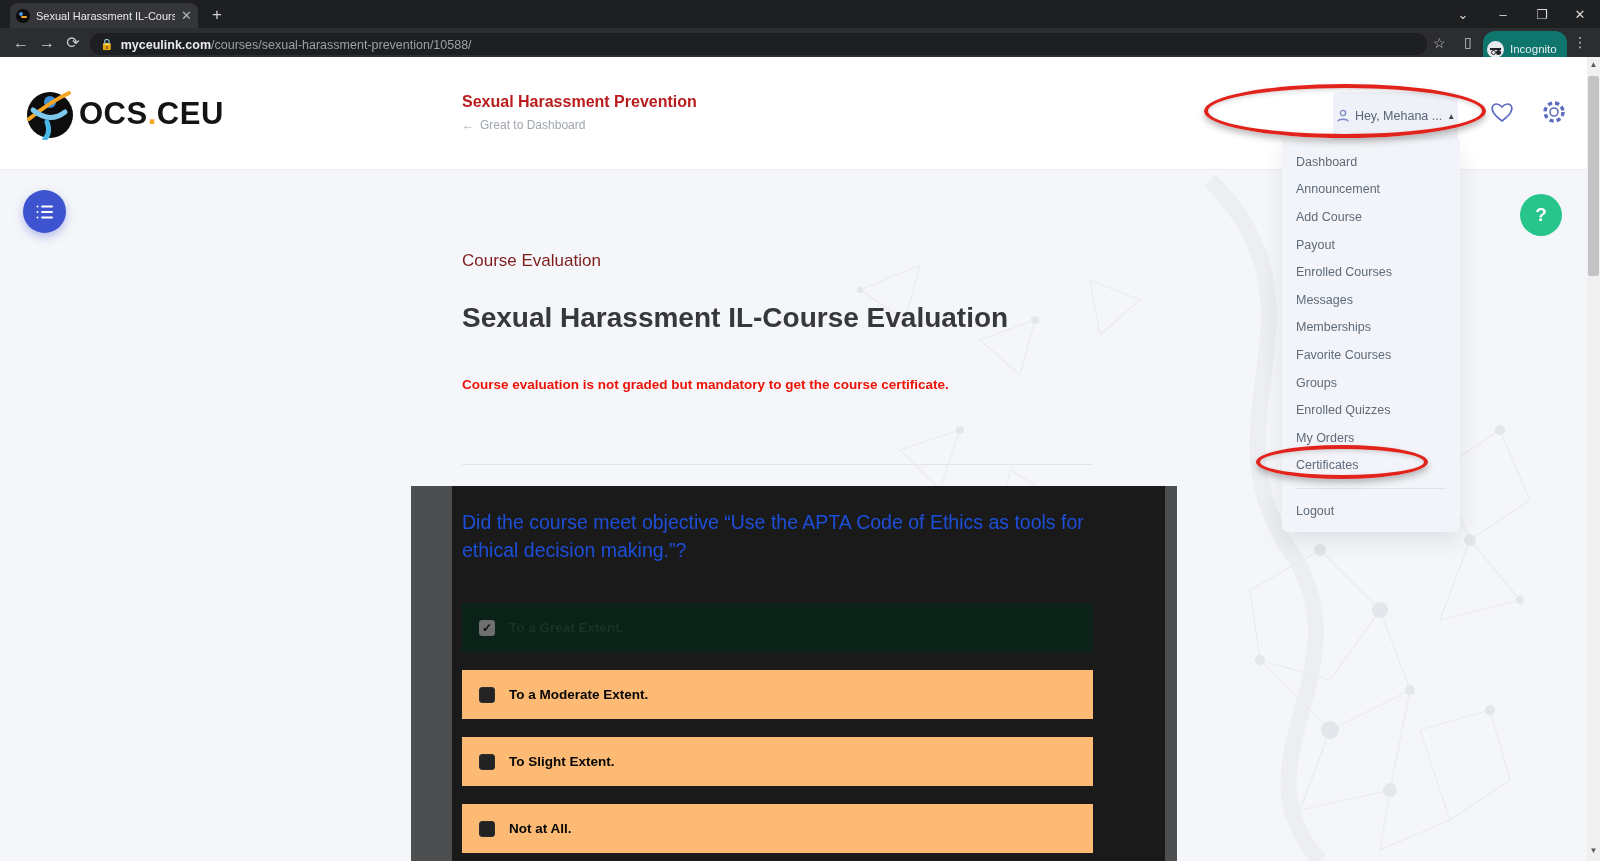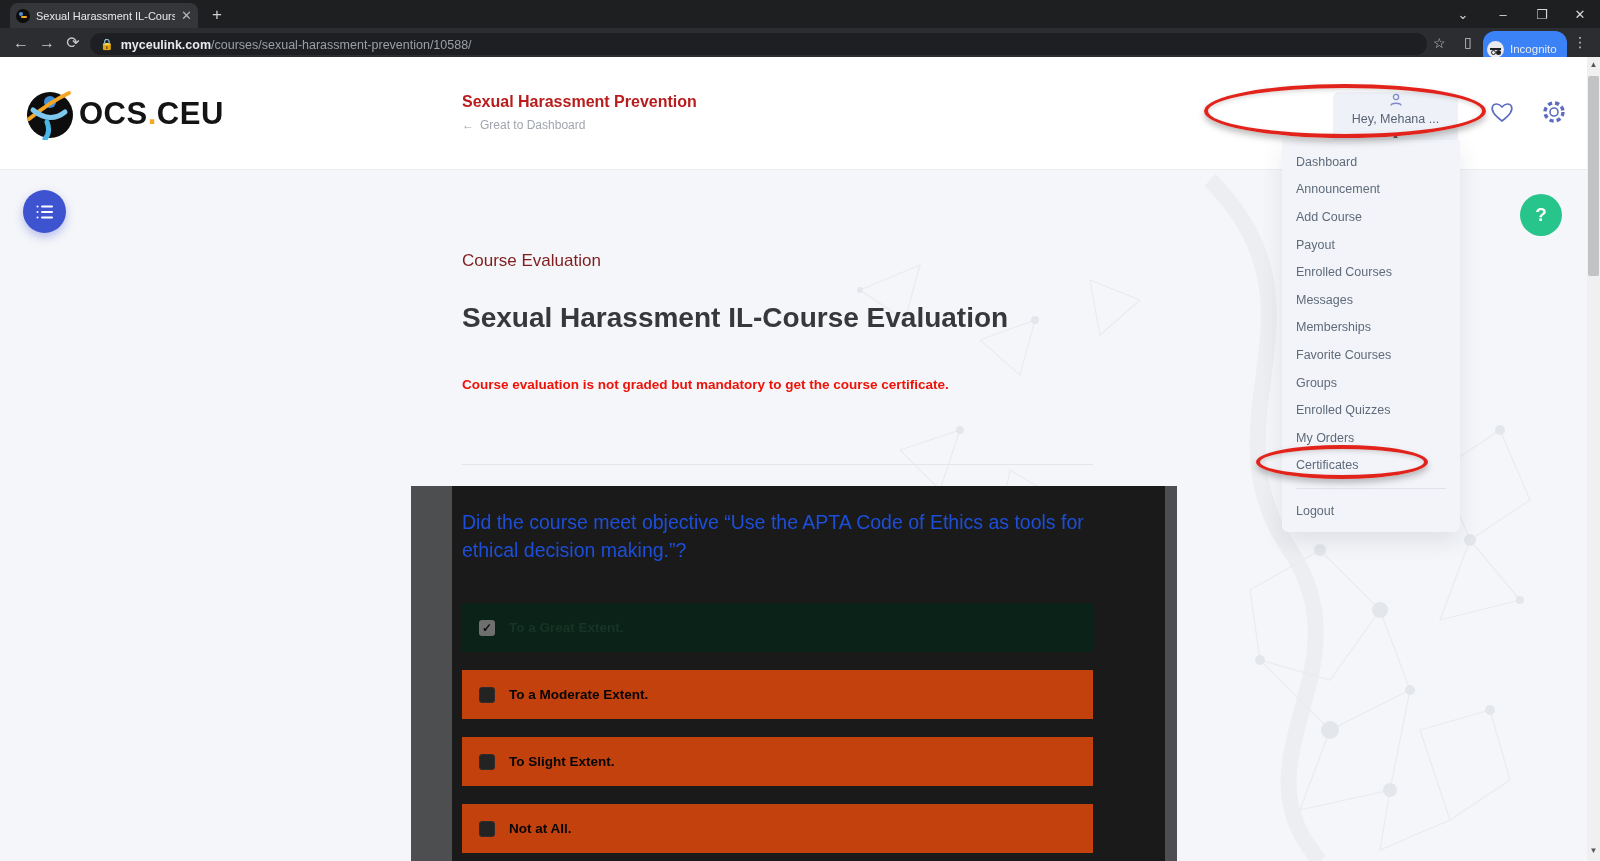--- a/index.html
+++ b/index.html
@@ -20,42 +20,42 @@
   .win-btn { top:0px; height:28px; width:40px; color:#d8d9da; font-size:13px; display:flex; align-items:center; justify-content:center; }
 
   .toolbar { left:0; top:28px; width:1600px; height:29px; background:#2c2d30; display:flex; align-items:center; }
   .nav-ic { color:#c6c8ca; font-size:16px; width:26px; text-align:center; }
   .omnibox { position:absolute; left:90px; top:33px; width:1337px; height:22px; border-radius:11px; background:#1e1f22;
              display:flex; align-items:center; padding:0 10px; gap:7px; }
   .lock-ic { color:#9aa0a6; font-size:11px; }
   .url-domain { color:#e8eaed; font-size:12.5px; font-weight:bold; }
   .url-path { color:#9aa0a6; font-size:12.5px; }
   .tb-right-ic { color:#c6c8ca; font-size:14px; }
-  .incog-badge { position:absolute; left:1483px; top:31px; height:36px; border-radius:12px; background:#3b82f6;
+  .incog-badge { position:absolute; left:1483px; top:31px; height:36px; border-radius:12px; background:#0f766e;
                  display:flex; align-items:center; gap:6px; padding:0 10px 0 4px; }
   .incog-ic { width:17px; height:17px; border-radius:50%; background:#e8eaed; position:relative; }
   .incog-ic::before { content:""; position:absolute; left:3px; top:7px; width:11px; height:2px; background:#202124; }
   .incog-ic::after { content:""; position:absolute; left:4px; top:9px; width:3px; height:3px; border:1px solid #202124; border-radius:50%;
                      box-shadow:5px 0 0 -1px #202124, 5px 0 0 0 #202124; background:#e8eaed; }
   .incog-label { color:#e8eaed; font-size:11.5px; }
 
   
   .page-bg { left:0; top:57px; width:1600px; height:804px; background:#f5f6f9; }
   .site-header { left:0; top:57px; width:1600px; height:113px; background:#ffffff; border-bottom:1px solid #ededf0; }
 
   .logo-wrap { left:25px; top:88px; display:flex; align-items:center; gap:4px; }
   .logo-text { font-size:31px; font-weight:bold; color:#141414; letter-spacing:.5px; }
   .logo-dot { color:#f5a623; }
 
   .course-head { left:462px; top:93px; }
   .course-head .t { font-size:16px; font-weight:bold; color:#b91c1c; }
   .course-head .b { margin-top:7px; font-size:12px; color:#a0a6ae; display:flex; align-items:center; gap:6px; }
 
   .user-btn { left:1333px; top:92px; width:125px; height:48px; background:#eef1f7; border-radius:6px 6px 0 0;
-              display:flex; align-items:center; justify-content:center; gap:5px;flex-direction:column; }
+              display:flex; align-items:center; justify-content:center; gap:5px; }
   .user-btn .lbl { font-size:12.5px; color:#5a6474; }
   .user-btn .caret { font-size:8px; color:#394049; }
 
   .hdr-ic { color:#5d6cc1; }
 
   .dropdown { left:1282px; top:140px; width:178px; height:392px; background:#f2f4f9; border-radius:0 0 6px 6px;
               box-shadow:0 10px 22px rgba(40,50,80,.10); padding:8px 0 0 14px; }
   .dd-item { height:27.6px; display:flex; align-items:center; font-size:12.5px; color:#5f6b7a; }
   .dd-div { width:150px; border-top:1px solid #dfe3ea; margin:9px 0 8px 0; }
 
@@ -67,21 +67,21 @@
   .page-title { left:462px; top:302px; font-size:28px; font-weight:bold; color:#36383c; }
   .notice { left:462px; top:377px; font-size:13.5px; font-weight:bold; color:#ee1208; }
   .rule { left:462px; top:464px; width:631px; border-top:1px solid #e3e5e9; }
 
   
   .quiz-dim { left:411px; top:486px; width:766px; height:375px; background:#4d4e4f; }
   .quiz-inner { position:absolute; left:41px; top:0; width:713px; height:375px; background:#1a1a1b; }
   .question { left:462px; top:508px; width:640px; font-size:19.5px; line-height:28px; color:#1d4ed8; }
   .opt-row { left:462px; width:631px; height:49px; display:flex; align-items:center; gap:14px; padding-left:17px; }
   .opt-selected { background:#0a2218; }
-  .opt-plain { background:#c2410c; }
+  .opt-plain { background:#fdba74; }
   .cb { width:16px; height:16px; border-radius:3px; flex:0 0 auto; }
   .cb-checked { background:#6f6f6f; color:#0c0c0c; font-size:12px; font-weight:bold; display:flex; align-items:center; justify-content:center; }
   .cb-empty { background:#232324; border:1px solid #2c2c2d; }
   .opt-label { font-size:13.5px; font-weight:bold; }
   .lbl-sel { color:#16image3527; color:#163527; }
   .lbl-dim { color:#060606; }
 
   
   .sb-track { left:1587px; top:57px; width:13px; height:804px; background:#f0f0f1; }
   .sb-thumb { left:1588px; top:76px; width:11px; height:200px; background:#c2c3c5; border-radius:2px; }

